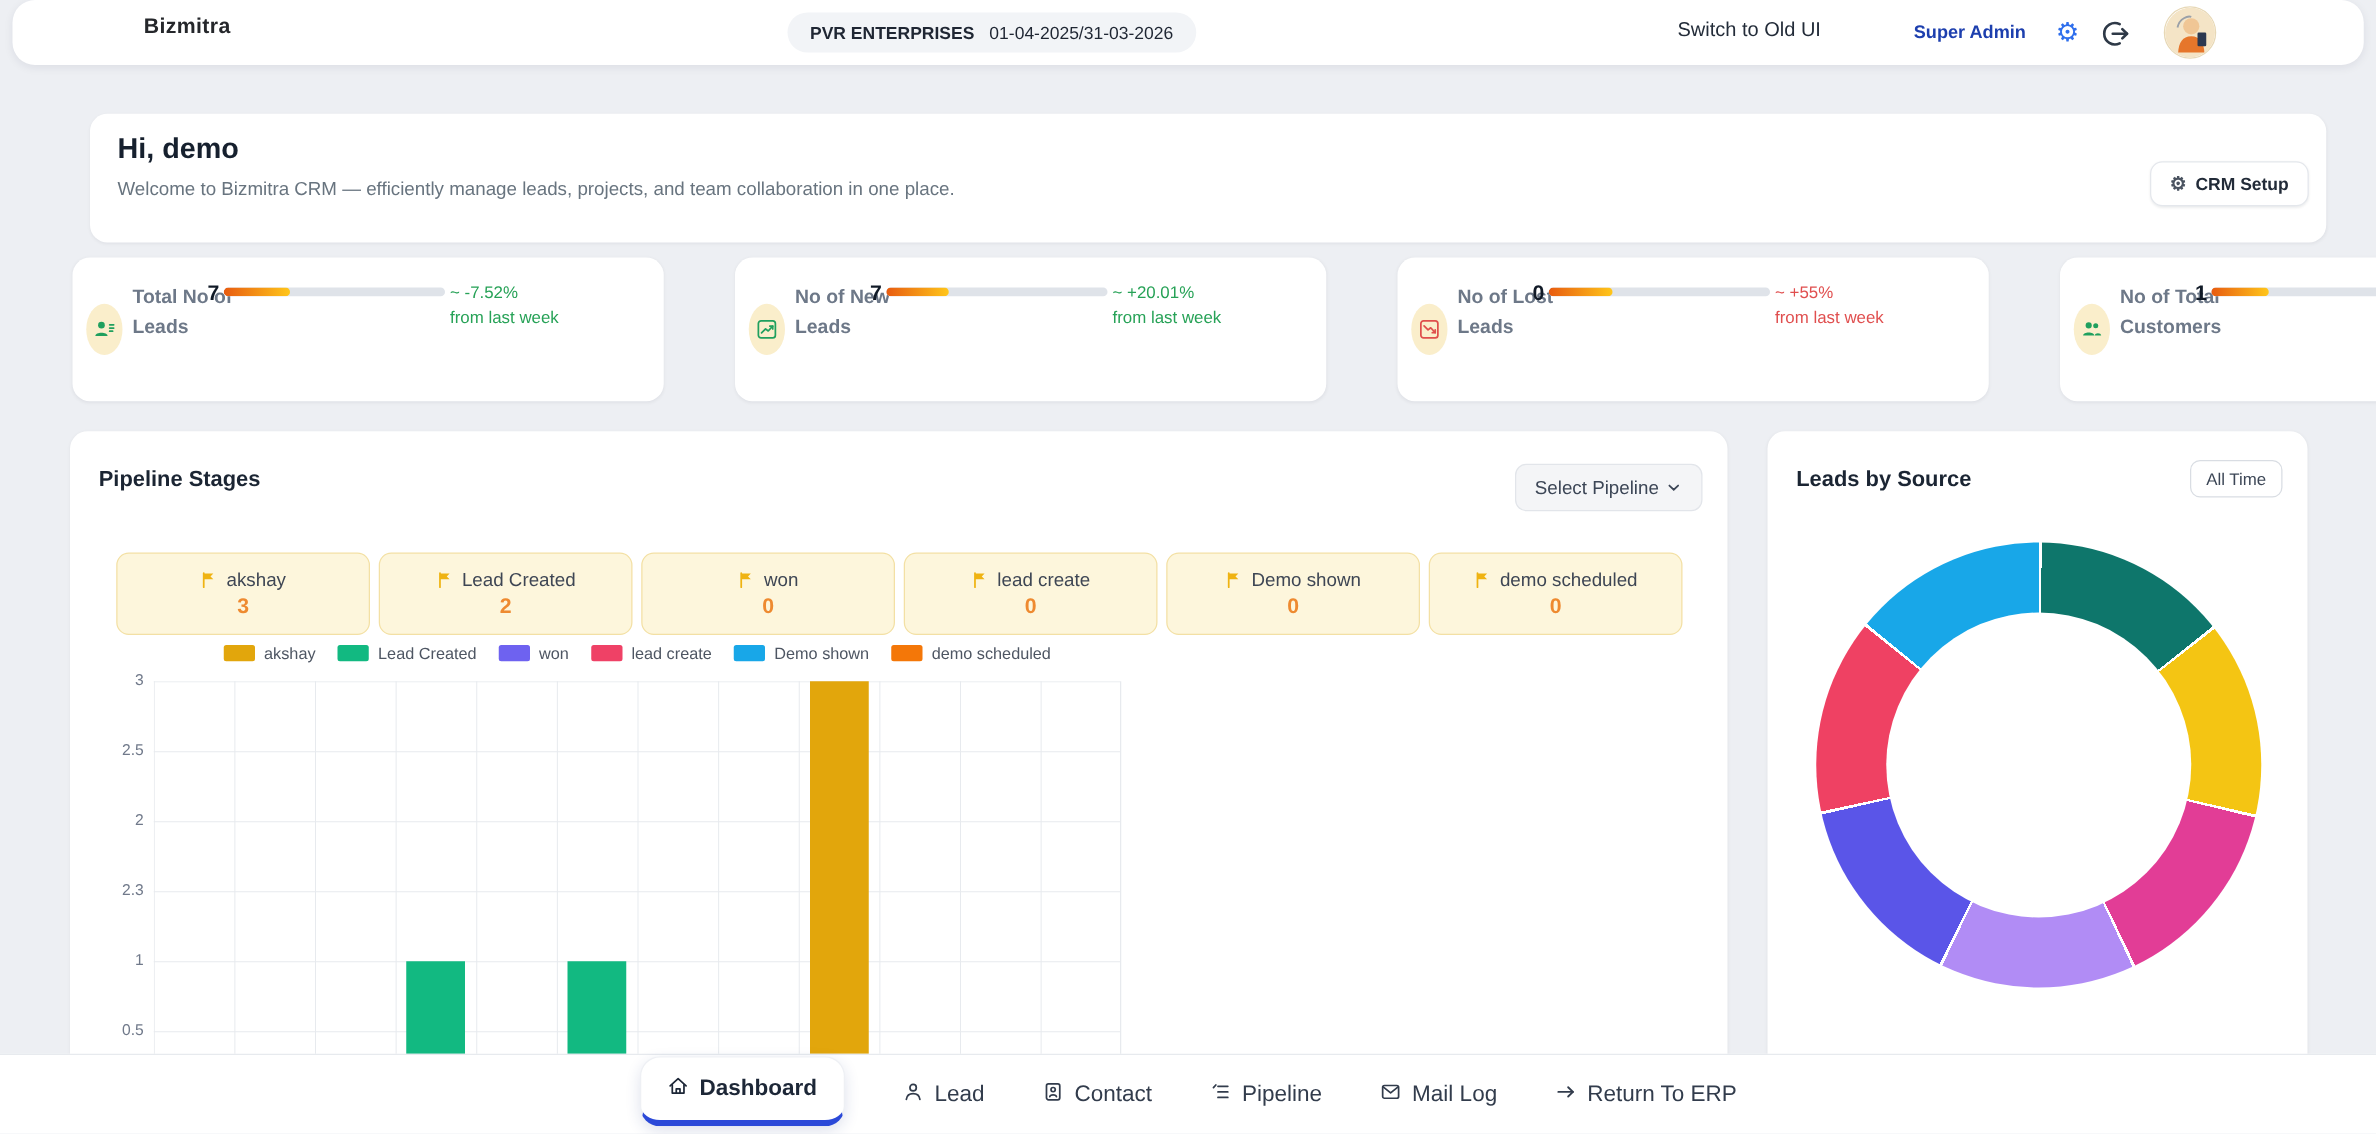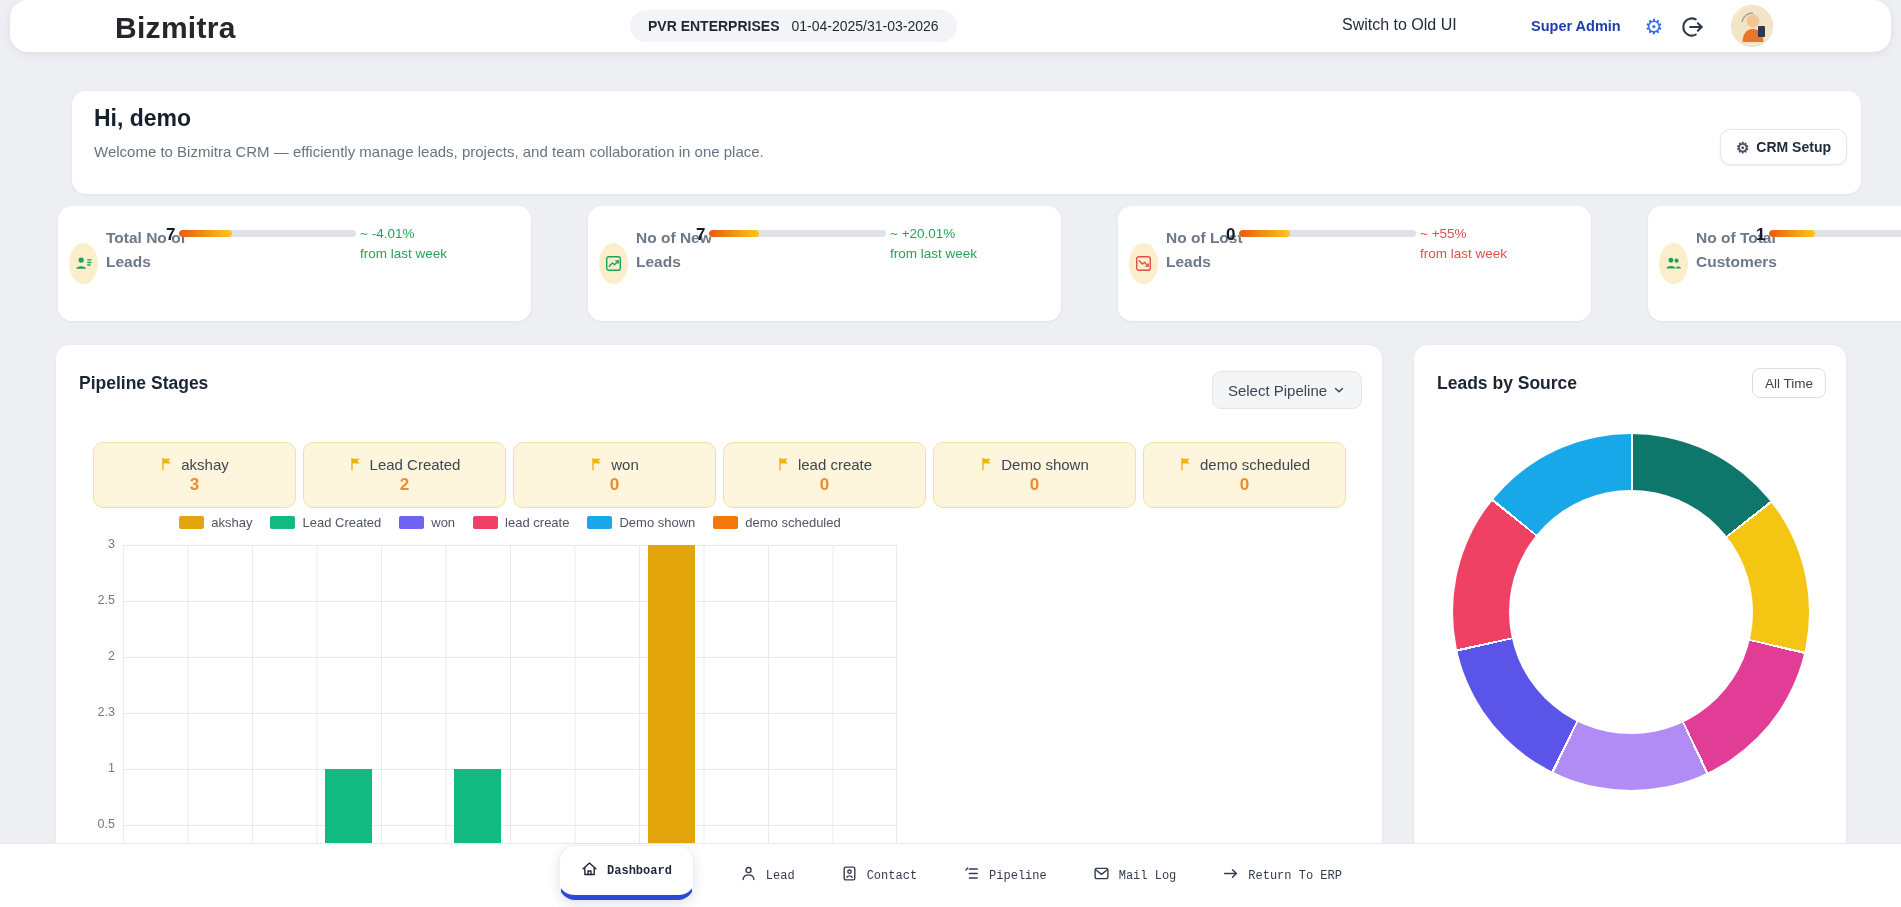--- a/index.html
+++ b/index.html
@@ -6,21 +6,21 @@
   html,body { margin:0; padding:0; }
   body {
     width:1901px; height:907px; position:relative; overflow:hidden;
     background:#edeff3; font-family:"Liberation Sans", sans-serif; color:#1f2633;
   }
   
   .header {
     position:absolute; left:10px; right:10px; top:0; height:52px;
     background:#fff; border-radius:18px; box-shadow:0 2px 8px rgba(20,30,60,.08);
   }
-  .brand { position:absolute; left:105px; top:11px; font-size:30px; font-weight:800; color:#25272b; letter-spacing:.3px; }
+  .brand { position:absolute; left:105px; top:11px; font-size:17px; font-weight:800; color:#25272b; letter-spacing:.3px; }
   .org-pill {
     position:absolute; left:620px; top:10px; height:32px; padding:0 18px;
     background:#f2f4f7; border-radius:16px; display:flex; align-items:center; gap:12px;
     font-size:14px; color:#1f2633; cursor:pointer;
   }
   .org-pill .org { font-weight:700; }
   .switch-ui { position:absolute; left:1332px; top:16px; font-size:16px; color:#232c39; cursor:pointer; }
   .super-admin { position:absolute; left:1521px; top:18px; font-size:14.5px; font-weight:700; color:#1d3fae; }
   .gear-btn { position:absolute; left:1631px; top:13px; width:26px; height:26px; display:flex; align-items:center; justify-content:center; cursor:pointer; }
   .gear-glyph { font-size:21px; line-height:1; color:#2f6fed; }
@@ -93,21 +93,21 @@
   .bar { position:absolute; bottom:0; width:47px; }
   
   .donut { position:absolute; left:39px; top:89px; width:356px; height:356px; border-radius:50%; }
   .donut-hole { position:absolute; left:56px; top:56px; width:244px; height:244px; border-radius:50%; background:#fff; }
   
   .footer {
     position:absolute; left:0; right:0; bottom:0; height:64px;
     background:#fff; border-top:1px solid #e7eaee; z-index:30;
     display:flex; align-items:center; justify-content:center; gap:46px;
   }
-  .nav-item { display:flex; align-items:center; gap:9px; font-size:12px; color:#323c4c; cursor:pointer;font-family:Liberation Mono, monospace; }
+  .nav-item { display:flex; align-items:center; gap:9px; font-size:18px; color:#323c4c; cursor:pointer; }
   .nav-item svg { width:17px; height:17px; }
   .nav-item.active {
     background:#fff; padding:14px 21px; border:1px solid #eef0f4; border-bottom:5px solid #2b49d8;
     border-radius:16px; font-weight:700; color:#1d2737; position:relative; top:-3px;
     box-shadow:0 4px 12px rgba(30,50,130,.14);
   }
 </style>
 </head>
 <body>
 
@@ -162,21 +162,21 @@
             <path d="M12 9.4h2.2"></path>
           </g>
         </svg>
       </div>
       <div class="s-label">Total No of Leads</div>
       <div class="s-value">7</div>
       <div class="s-bar">
         <div class="s-fill" style="width: 30%;"></div>
       </div>
       <div class="s-delta" style="color: rgb(39, 162, 87);">
-        <div>~ -4.01%</div>
+        <div>~ -7.52%</div>
         <div>from last week</div>
       </div>
     </div>
     <div class="stat-card">
       <div class="s-icon">
         <svg viewBox="0 0 16 16" fill="none" stroke="#1fa05e" stroke-width="1.3" stroke-linecap="round" stroke-linejoin="round">
           <rect x="1.6" y="1.6" width="12.8" height="12.8" rx="2"></rect>
           <path d="m4 10.6 3-3 2 1.6 3.4-3.7"></path>
           <path d="M10.2 5.5h2.2v2.2"></path>
         </svg>

